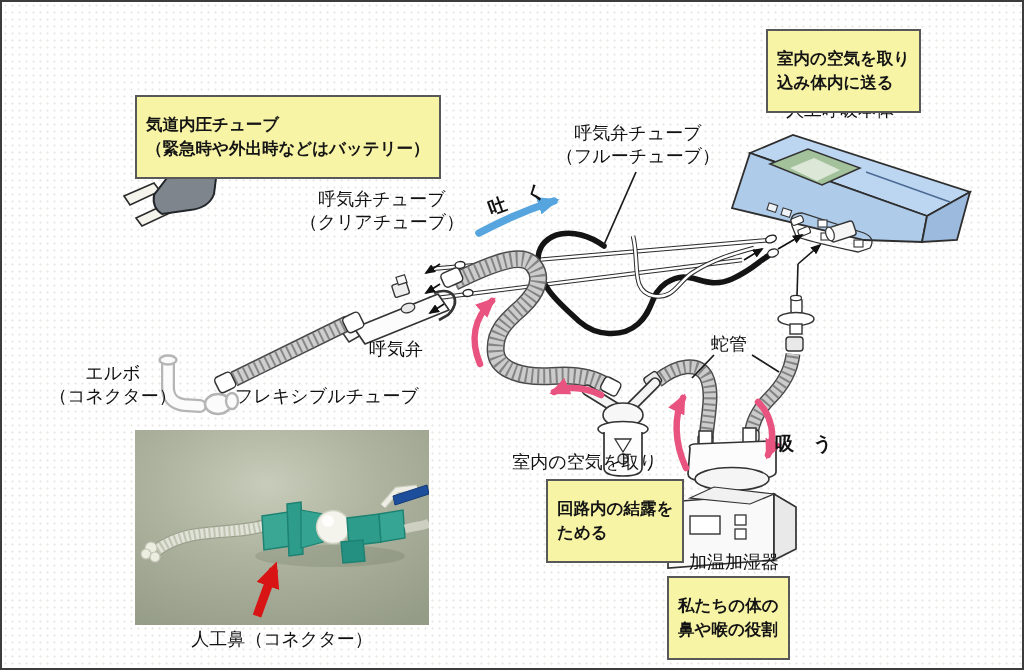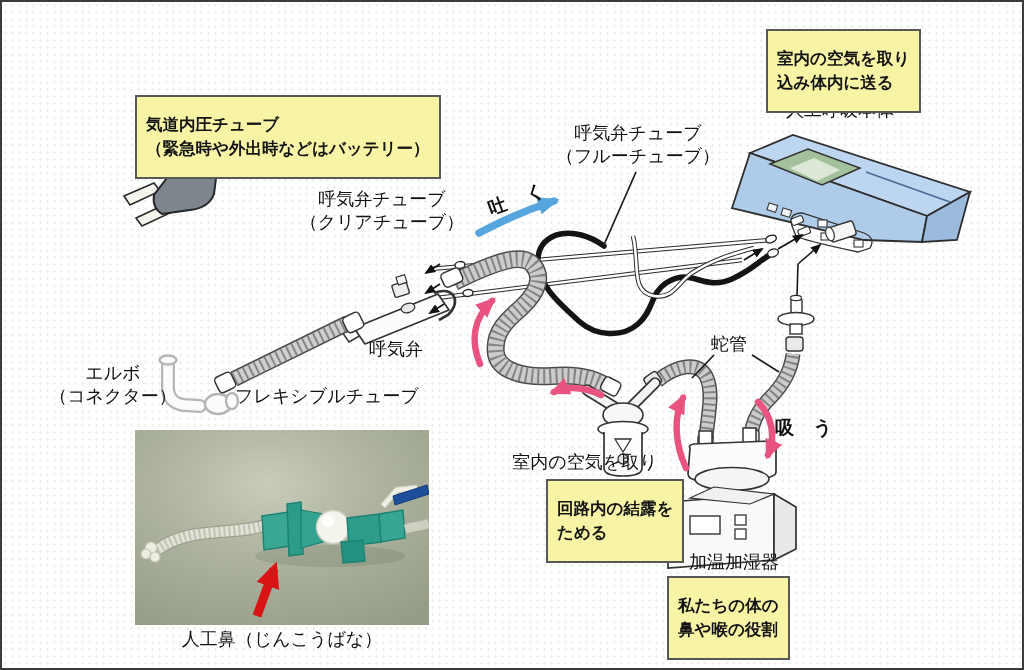--- a/index.html
+++ b/index.html
@@ -9,21 +9,21 @@
     background-image:radial-gradient(circle, rgba(190,190,178,.28) 1px, transparent 1.1px);
     background-size:7px 7px;
     border:2px solid #3c3c3c;box-sizing:border-box;
     font-family:"Liberation Sans", sans-serif;
     overflow:hidden;
   }
   svg{display:block;}
   .art{position:absolute;left:0;top:0;}
   .lbl{position:absolute;font-size:18px;line-height:1.28;color:#111;white-space:nowrap;z-index:5;}
   .c{transform:translateX(-50%);text-align:center;}
-  .b{font-weight:bold;}
+  .b{font-weight:bold;margin-top:16px;}
   .rot{transform:rotate(-20deg);transform-origin:left center;font-weight:bold;font-size:18px;letter-spacing:2px;}
   .callout{
     position:absolute;background:#f8f4a6;border:2px solid #585858;
     padding:16px 9px;font-weight:bold;font-size:16.5px;line-height:1.45;color:#141414;
     white-space:nowrap;z-index:6;
   }
   .photo{
     position:absolute;left:133px;top:428px;width:294px;height:195px;z-index:4;
   }
 </style>
@@ -289,15 +289,15 @@
   <div class="lbl c" style="left:325px;top:383px">フレキシブルチューブ</div>
 
   <div class="lbl c" style="left:583px;top:449px">室内の空気を取り</div>
 
   <div class="lbl c" style="left:727px;top:331px">蛇管</div>
 
   <div class="lbl b" style="left:773px;top:414px;font-size:19px">吸　う</div>
 
   <div class="lbl c" style="left:732px;top:549px">加温加湿器</div>
 
-  <div class="lbl c" style="left:280px;top:626px">人工鼻（じんこうばな）</div>
+  <div class="lbl c" style="left:280px;top:626px">人工鼻（コネクター）</div>
 
 </div>
 
 </body></html>

